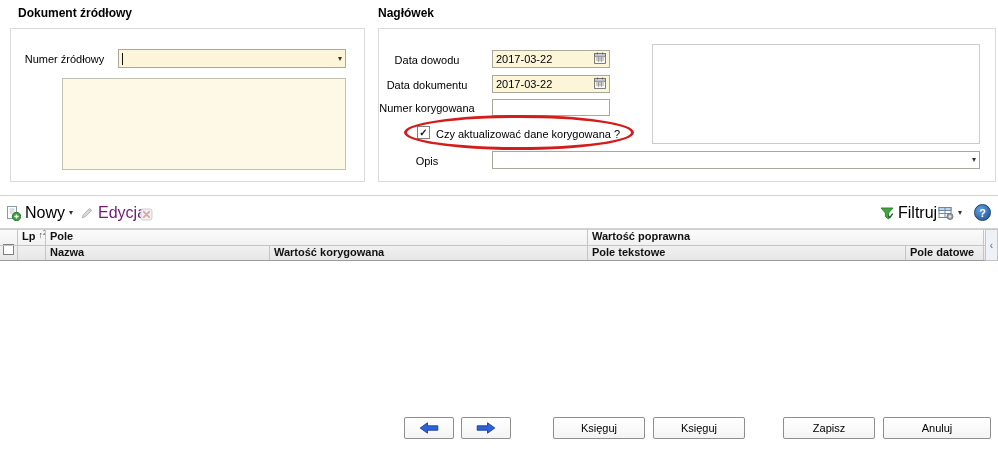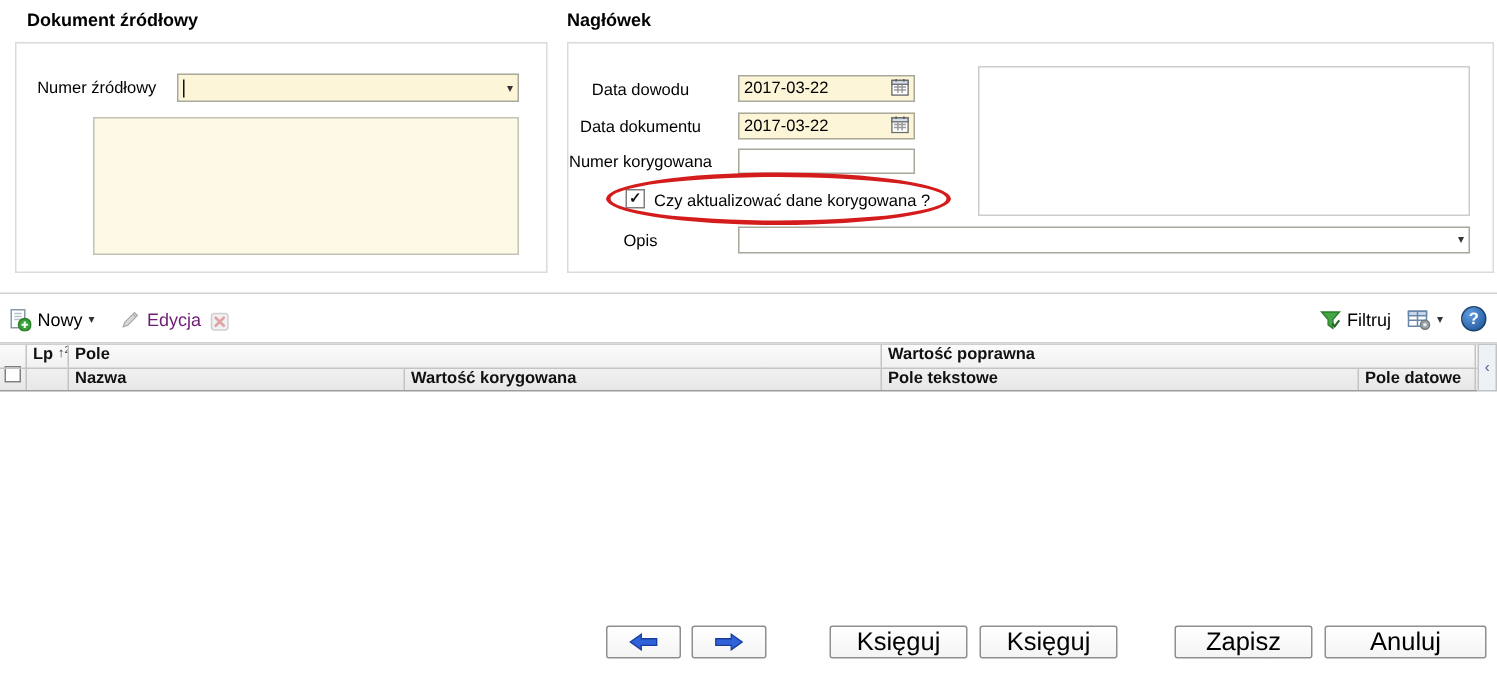--- a/index.html
+++ b/index.html
@@ -13,26 +13,26 @@
   .field{position:absolute;border:1px solid #a8a89c;background:#fff;font-size:11px;display:flex;align-items:center;padding:0 3px;overflow:hidden}
   .cream{background:#fcf5d8}
   .arrow{margin-left:auto;font-size:8px;color:#333;line-height:1;padding-left:2px}
   .caret{width:1px;height:12px;background:#111;display:inline-block;margin-right:1px}
   .bigbox{position:absolute;border:1px solid #c2c2b4;background:#fdf9e6;padding:2px}
   .panel{position:absolute;border:1px solid #cccccc;background:#fff}
   .checkbox{width:13px;height:13px;border:1px solid #808080;background:#fff;display:flex;align-items:center;justify-content:center;font-size:10px;font-weight:bold;color:#111;line-height:1}
   .annotation{position:absolute;border:3px solid #d51c1c;border-radius:50%;pointer-events:none}
   .hline{position:absolute;height:1px;background:#d2d2d2}
   .tb-item{position:absolute;display:flex;align-items:center;gap:4px;height:20px;cursor:default}
-  .tb-label{font-size:12px}
+  .tb-label{font-size:16px}
   .chev{font-size:8px;color:#333;line-height:1}
   .dis{color:#701a75}
   .gridhead{position:absolute;background:linear-gradient(#fbfbfb,#e7e7e7);border-top:1px solid #cfcfcf;border-bottom:1px solid #9c9c9c}
   .hcell{position:absolute;font-size:11px;font-weight:bold;display:flex;align-items:flex-start;padding-left:4px;border-right:1px solid #c4c4c4;white-space:nowrap;overflow:hidden;color:#111}
-  .btn{position:absolute;height:22px;background:linear-gradient(#ffffff,#f4f4f4);border:1px solid #8f8f8f;border-radius:2px;display:flex;align-items:center;justify-content:center;font-size:17px;cursor:default}
+  .btn{position:absolute;height:22px;background:linear-gradient(#ffffff,#f4f4f4);border:1px solid #8f8f8f;border-radius:2px;display:flex;align-items:center;justify-content:center;font-size:11px;cursor:default}
   .help{position:absolute;width:17px;height:17px;border-radius:50%;background:radial-gradient(circle at 35% 30%,#5f9de2,#1c4f92);color:#fff;font-weight:bold;font-size:11px;display:flex;align-items:center;justify-content:center;border:1px solid #17406e}
   .sort{font-size:9px;color:#444;margin-left:3px;font-weight:normal}
   .sort-num{font-size:7px;position:relative;top:-3px}
   .collapse{position:absolute;background:#eef2f7;border:1px solid #c4c4c4;color:#49618a;display:flex;align-items:center;justify-content:center;font-size:10px}
 </style>
 </head>
 <body>
 
 <div class="grp-title" style="left:18px;top:6px">Dokument źródłowy</div>
 <div class="grp" style="left:10px;top:28px;width:355px;height:154px"></div>

